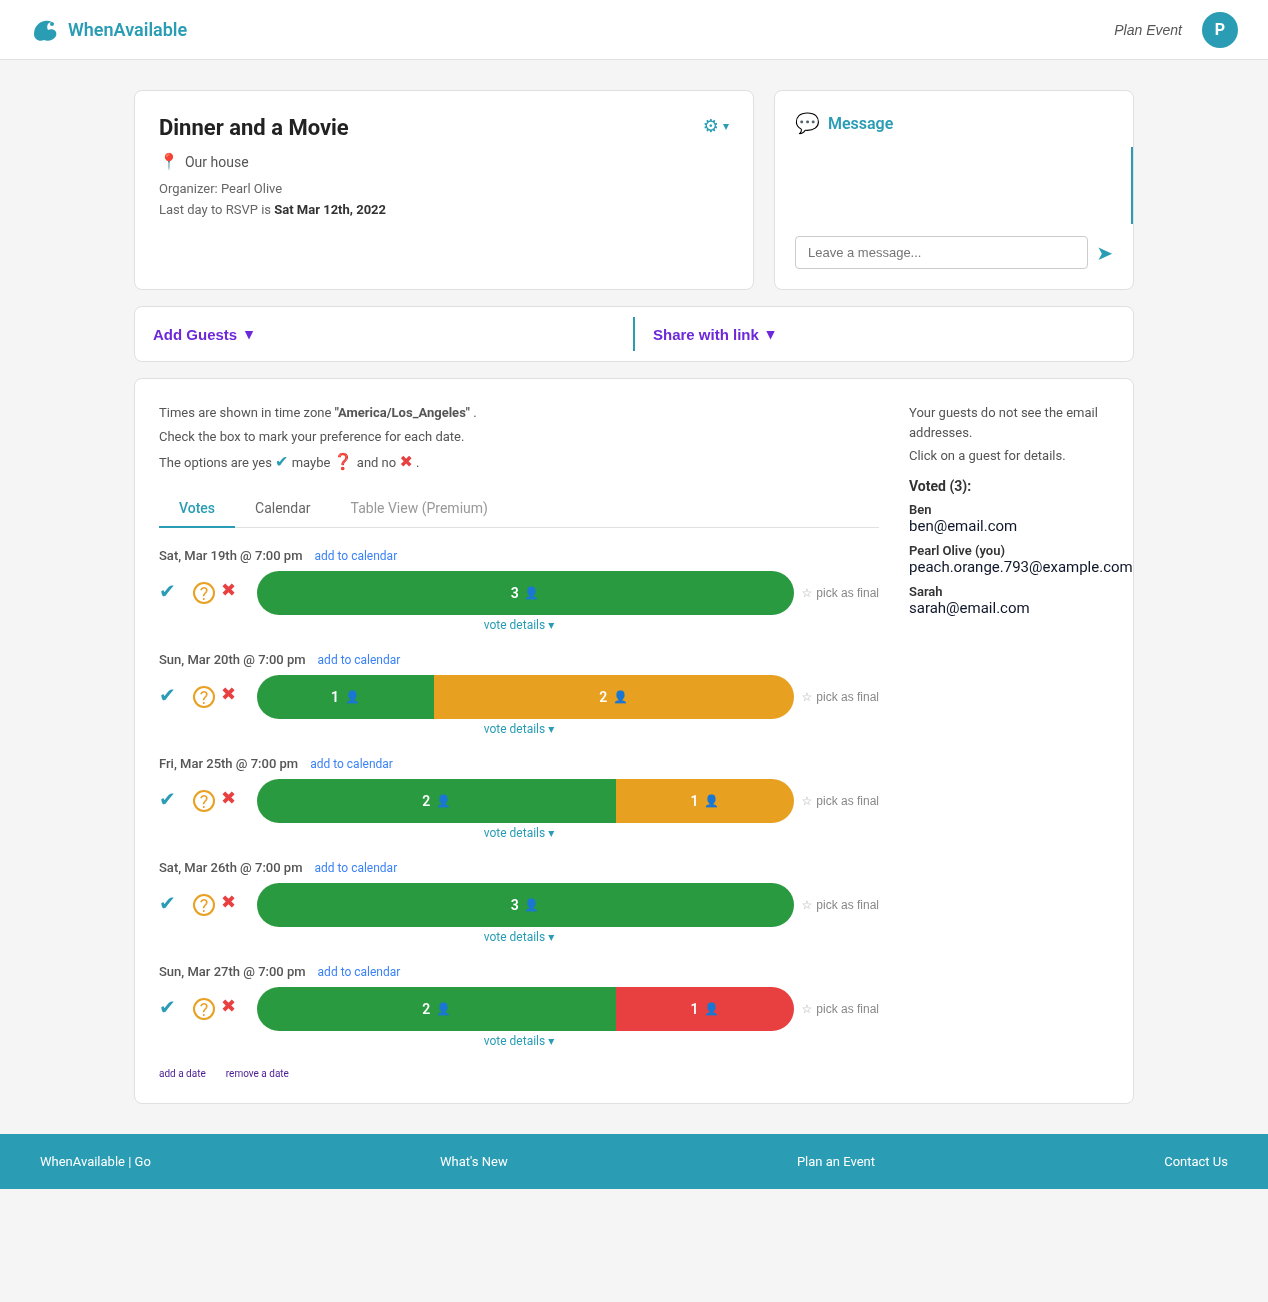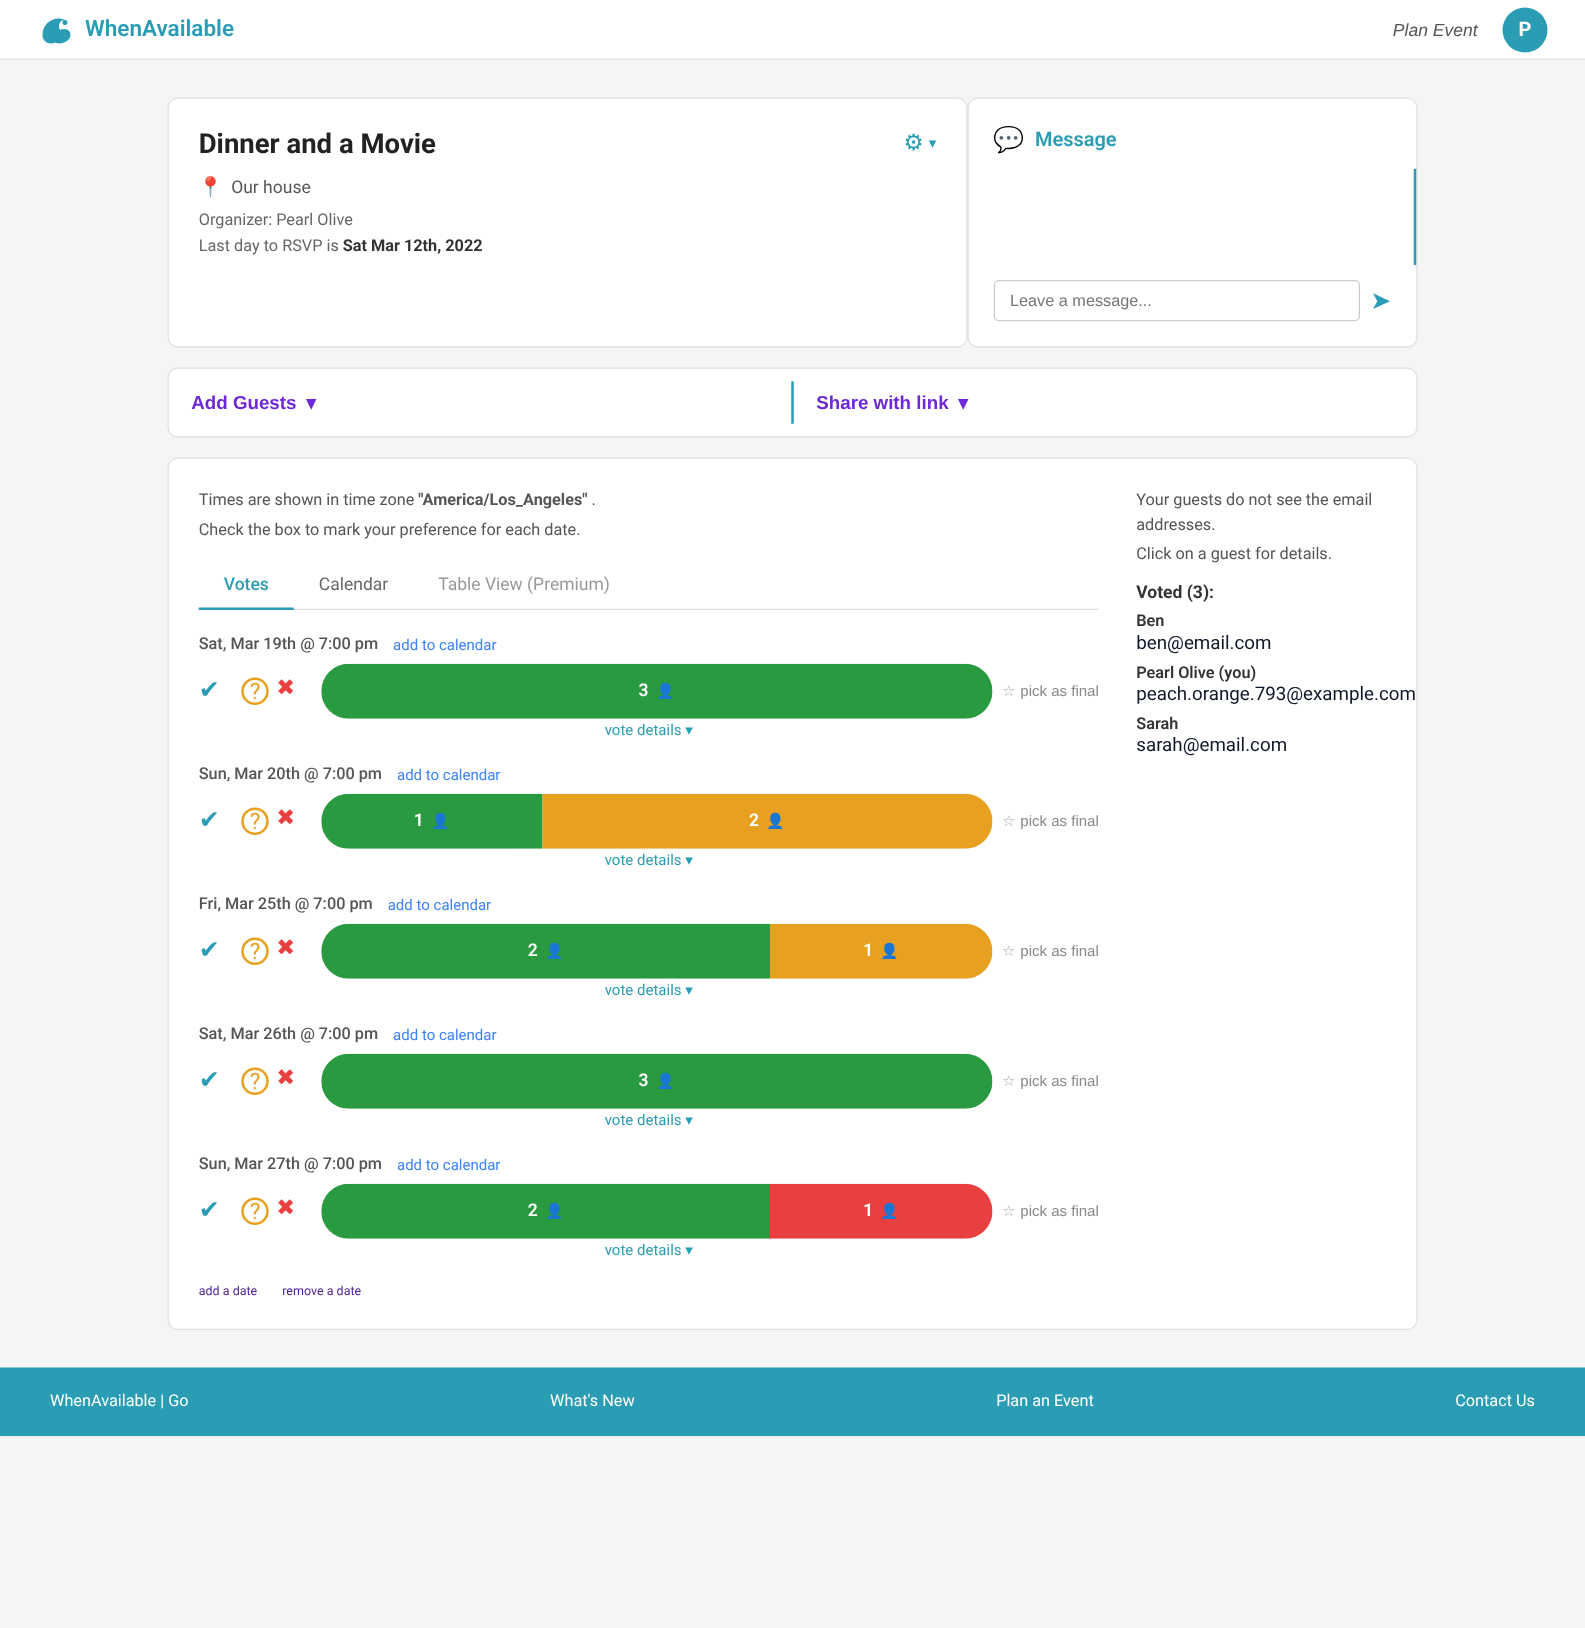--- a/index.html
+++ b/index.html
@@ -8,21 +8,21 @@
       background: #f5f5f5;
       color: #333;
       font-size: 14px;
     }
 
     
     .header {
       background: white;
       border-bottom: 1px solid #e0e0e0;
       padding: 0 30px;
-      height: 48px;
+      height: 60px;
       display: flex;
       align-items: center;
       justify-content: space-between;
     }
     .logo {
       display: flex;
       align-items: center;
       gap: 6px;
       color: #2a9db5;
       font-size: 18px;
@@ -61,20 +61,21 @@
     
     .main-content {
       max-width: 1040px;
       margin: 30px auto;
       padding: 0 20px;
     }
 
     
     .top-row {
       display: flex;
+      gap: 20px;
       margin-bottom: 16px;
     }
 
     
     .event-card {
       background: white;
       border-radius: 8px;
       border: 1px solid #e0e0e0;
       padding: 24px;
       flex: 1;
@@ -488,20 +489,29 @@
 
       <div class="votes-main">
 
         <div>
           <p class="info-text">
             <span>Times are shown in time zone </span>
             <span style="font-weight:bold;">"America/Los_Angeles"</span>
             <span>.</span>
           </p>
           <p class="info-text">Check the box to mark your preference for each date.</p>
+          <p class="info-text">
+            <span>The options are yes </span>
+            <span class="yes-icon">✔</span>
+            <span> maybe </span>
+            <span class="maybe-icon">❓</span>
+            <span> and no </span>
+            <span class="no-icon">✖</span>
+            <span>.</span>
+          </p>
         </div>
 
         <div class="tabs">
           <div class="tab active">Votes</div>
           <div class="tab">Calendar</div>
           <div class="tab premium">Table View (Premium)</div>
         </div>
 
         <div id="date-rows">
             <div class="date-row">

